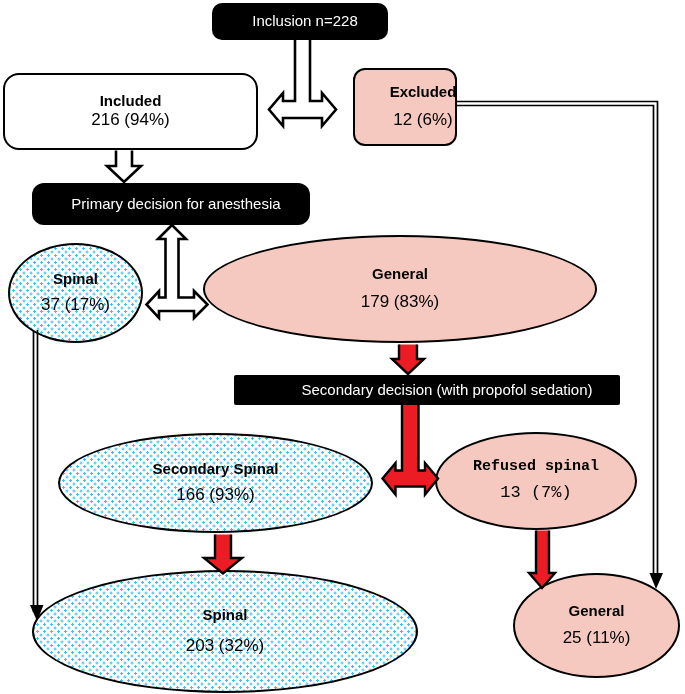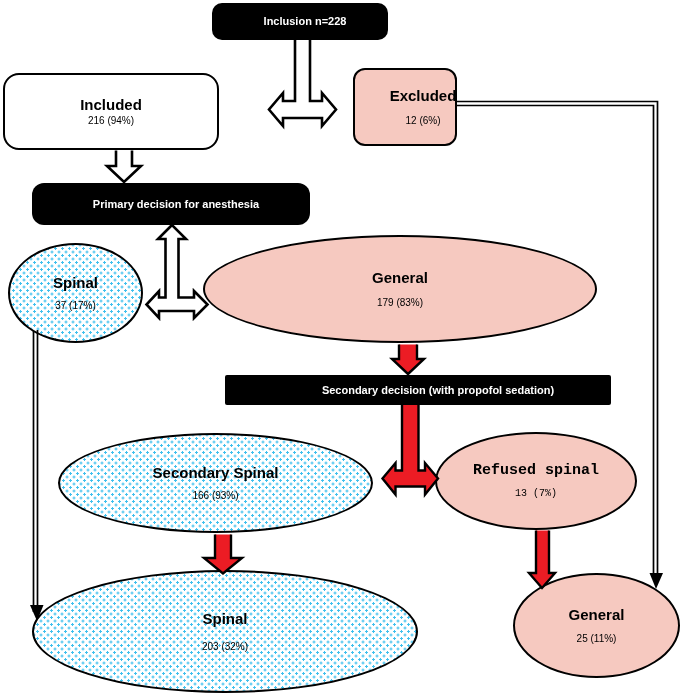--- a/index.html
+++ b/index.html
@@ -14,35 +14,35 @@
   #canvas{
     position:relative;width:685px;height:694px;background:#ffffff;
     font-family:"Liberation Sans", sans-serif;overflow:hidden;
   }
   .node{
     position:absolute;display:flex;flex-direction:column;align-items:center;
     justify-content:center;text-align:center;box-sizing:border-box;z-index:2;
     line-height:1.1;
   }
   .black-box{background:var(--black-box-bg);}
-  .bb-label{color:var(--box-text);font-size:11px;font-weight:700;white-space:nowrap;margin-left:10px;}
+  .bb-label{color:var(--box-text);font-size:15px;font-weight:400;white-space:nowrap;margin-left:10px;}
   .outlined{border:2.5px solid var(--outline);background:#ffffff;}
   .pink{background:var(--pink-fill);}
   .ellipse{border:2.3px solid var(--outline);border-radius:50%;}
   .dotted{
     background-color:#ffffff;
     background-image:
       radial-gradient(var(--dot-blue) 1.2px, transparent 1.4px),
       radial-gradient(var(--dot-blue) 1.2px, transparent 1.4px);
     background-size:7px 7px;
     background-position:0 0, 3.5px 3.5px;
     text-align:right;
   }
   .label{font-weight:bold;font-size:15px;color:#000;}
-  .value{font-size:10px;color:#000;}
+  .value{font-size:17px;color:#000;}
   #arrow-layer{position:absolute;left:0;top:0;z-index:3;pointer-events:none;}
   .arrow-white{fill:#ffffff;stroke:var(--outline);stroke-width:2.6;stroke-linejoin:miter;}
   .arrow-red{fill:var(--red-arrow);stroke:var(--outline);stroke-width:2.4;stroke-linejoin:miter;}
   .dbl{fill:none;stroke:var(--outline);stroke-width:1.7;}
   .ah{fill:var(--outline);stroke:none;}
 </style>
 </head>
 <body>
 
 <div id="canvas">
@@ -71,21 +71,21 @@
     <g>
       <path class="dbl" d="M457,101.5 L657.5,101.5 L657.5,576 M457,105.5 L653.5,105.5 L653.5,576"></path>
       <path class="ah" d="M649.5,573 L663,573 L656,589 Z"></path>
     </g>
   </svg>
 
   <div class="node black-box" style="left:212px;top:3px;width:176px;height:37px;border-radius:10px;">
     <div class="bb-label">Inclusion n=228</div>
   </div>
 
-  <div class="node outlined" style="left:3px;top:73px;width:216px;height:77px;border-radius:16px;gap:2px;">
+  <div class="node outlined" style="left:3px;top:73px;width:255px;height:77px;border-radius:16px;gap:2px;">
     <div class="label">Included</div>
     <div class="value">216 (94%)</div>
   </div>
 
   <div class="node outlined pink" style="left:353px;top:68px;width:104px;height:78px;border-radius:12px;gap:11px;padding-left:36px;">
     <div class="label">Excluded</div>
     <div class="value">12 (6%)</div>
   </div>
 
   <div class="node black-box" style="left:32px;top:183px;width:278px;height:42px;border-radius:12px;">
@@ -95,21 +95,21 @@
   <div class="node ellipse dotted" style="left:8px;top:243px;width:135px;height:100px;gap:9px;">
     <div class="label">Spinal</div>
     <div class="value">37 (17%)</div>
   </div>
 
   <div class="node ellipse pink" style="left:203px;top:235px;width:394px;height:108px;gap:10px;">
     <div class="label">General</div>
     <div class="value">179 (83%)</div>
   </div>
 
-  <div class="node black-box" style="left:225px;top:375px;width:386px;height:30px;border-radius:2px;padding-left:30px;">
+  <div class="node black-box" style="left:234px;top:375px;width:386px;height:30px;border-radius:2px;padding-left:30px;">
     <div class="bb-label">Secondary decision (with propofol sedation)</div>
   </div>
 
   <div class="node ellipse dotted" style="left:58px;top:433px;width:315px;height:100px;gap:9px;">
     <div class="label">Secondary Spinal</div>
     <div class="value">166 (93%)</div>
   </div>
 
   <div class="node ellipse pink" style="left:435px;top:432px;width:202px;height:98px;gap:9px;font-family:Liberation Mono, monospace;">
     <div class="label">Refused spinal</div>

